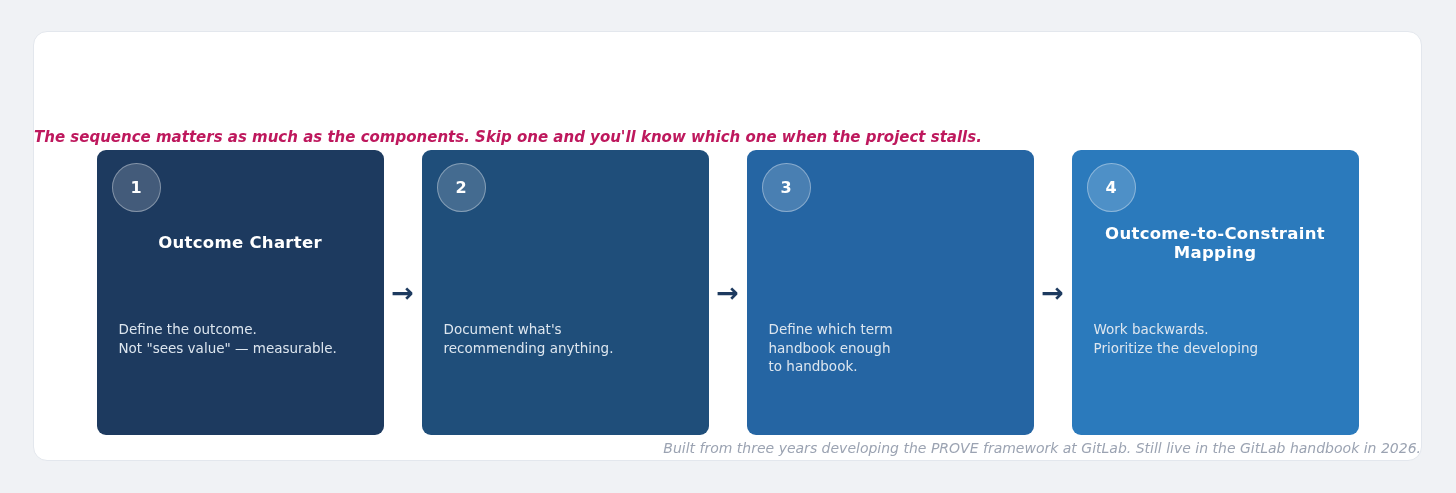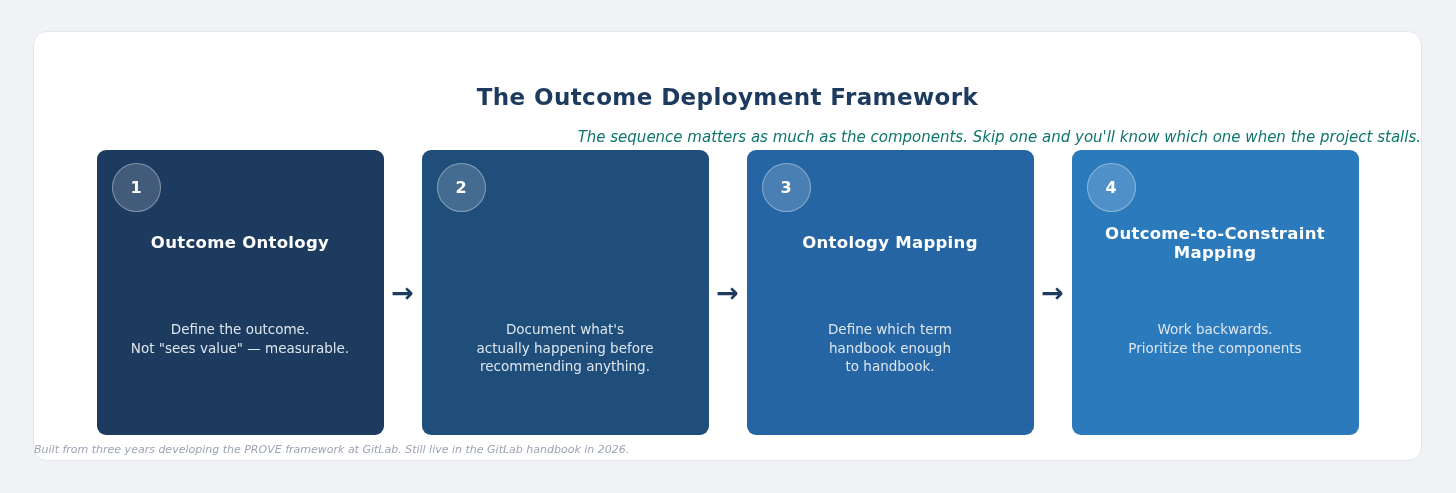--- a/index.html
+++ b/index.html
@@ -31,24 +31,25 @@
     font-size: 23px;
     font-weight: bold;
     color: #1d3a5f;
     letter-spacing: 0.4px;
   }
   .page-subtitle {
     position: absolute;
     top: 96px;
     left: 0;
     right: 0;
-    text-align: right;
+    text-align: left;
     font-style: italic;
     font-size: 15px;
-    color: #0f766e;
+    color: #be185d;
+    font-weight: bold;
   }
   .flow {
     position: absolute;
     top: 118px;
     left: 0;
     right: 0;
     display: flex;
     justify-content: center;
     align-items: center;
   }
@@ -93,96 +94,92 @@
     text-align: center;
     color: #ffffff;
     font-size: 16.5px;
     font-weight: bold;
     line-height: 19.5px;
     letter-spacing: 0.3px;
   }
   .card-body {
     position: absolute;
     top: 170px;
-    left: 8px;
+    left: 22px;
     right: 8px;
-    text-align: center;
     color: #dde6ef;
     font-size: 13.5px;
     line-height: 18.5px;
   }
   .page-footer {
     position: absolute;
     bottom: 4px;
     left: 0;
     right: 0;
-    text-align: left;
+    text-align: right;
     font-style: italic;
-    font-size: 11px;
+    font-size: 14px;
     color: #9ba3b2;
   }
 </style>
 </head>
 <body>
 
 <div class="panel">
 
-  <div class="page-title">The Outcome Deployment Framework</div>
   <div class="page-subtitle">The sequence matters as much as the components. Skip one and you'll know which one when the project stalls.</div>
 
   <div class="flow">
 
     <div class="card" style="background-color: rgb(29, 58, 95);">
       <div class="badge">
         <span>1</span>
       </div>
-      <div class="card-title">Outcome Ontology</div>
+      <div class="card-title">Outcome Charter</div>
       <div class="card-body">
         <div>Define the outcome.</div>
         <div>Not "sees value" — measurable.</div>
       </div>
     </div>
 
     <div class="arrow-cell" style="color: rgb(29, 58, 95);">→</div>
 
     <div class="card" style="background-color: rgb(31, 78, 122);">
       <div class="badge">
         <span>2</span>
       </div>
       <div class="card-body">
         <div>Document what's</div>
-        <div>actually happening before</div>
         <div>recommending anything.</div>
       </div>
     </div>
 
     <div class="arrow-cell" style="color: rgb(29, 58, 95);">→</div>
 
     <div class="card" style="background-color: rgb(37, 101, 163);">
       <div class="badge">
         <span>3</span>
       </div>
-      <div class="card-title">Ontology Mapping</div>
       <div class="card-body">
         <div>Define which term</div>
         <div>handbook enough</div>
         <div>to handbook.</div>
       </div>
     </div>
 
     <div class="arrow-cell" style="color: rgb(29, 58, 95);">→</div>
 
     <div class="card" style="background-color: rgb(43, 122, 188);">
       <div class="badge">
         <span>4</span>
       </div>
       <div class="card-title">Outcome-to-Constraint Mapping</div>
       <div class="card-body">
         <div>Work backwards.</div>
-        <div>Prioritize the components</div>
+        <div>Prioritize the developing</div>
       </div>
     </div>
 
   </div>
 
   <div class="page-footer">Built from three years developing the PROVE framework at GitLab. Still live in the GitLab handbook in 2026.</div>
 
 </div>
 
 </body></html>

